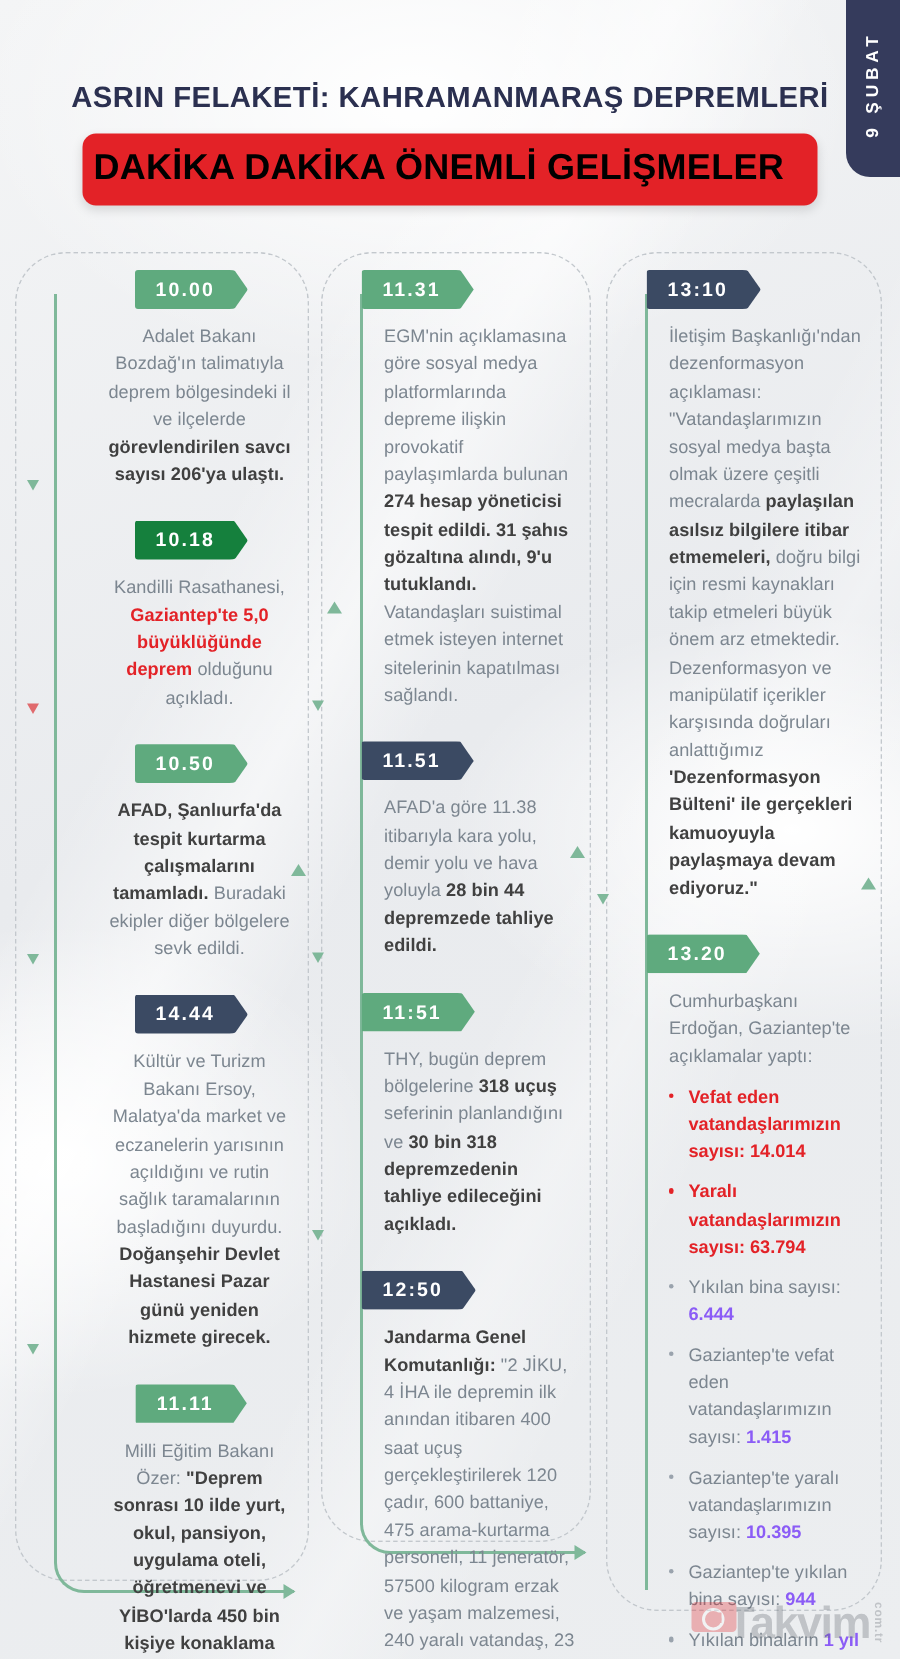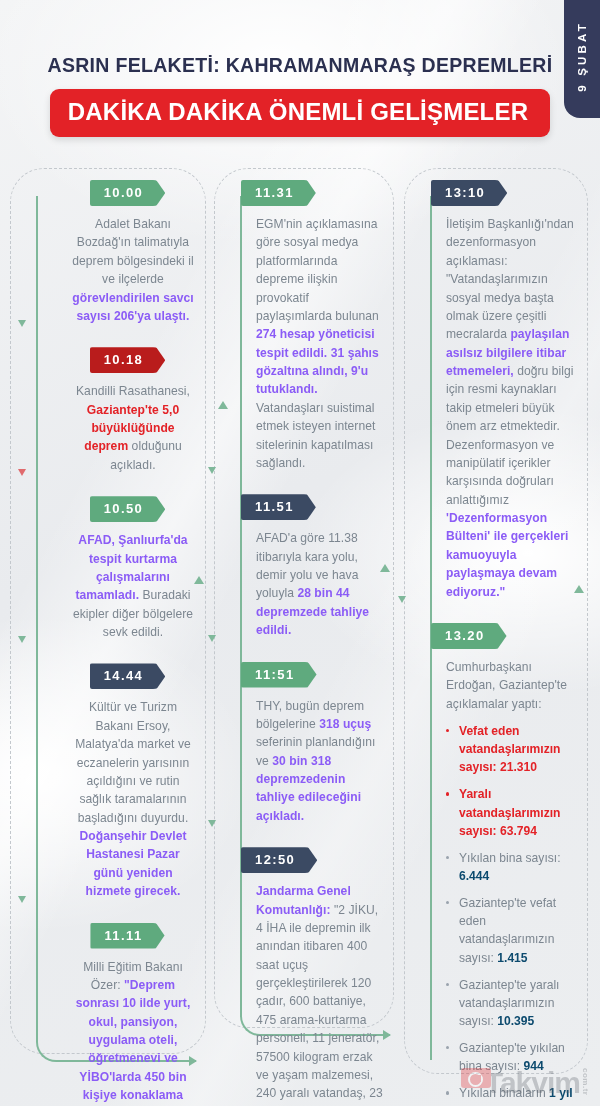--- a/index.html
+++ b/index.html
@@ -73,25 +73,25 @@
     padding-right: 14px;
   }
   #headline-wrap {
     display: flex;
     justify-content: center;
     margin-top: 12px;
     padding-right: 14px;
   }
   #headline {
     background: #e32227;
-    color: #ffffff;
+    color: #000000;
     font-size: 24px;
     font-weight: 800;
     letter-spacing: 0.2px;
-    padding: 9px 22px 11px 18px;
+    padding: 9px 22px 11px 7px;
     border-radius: 9px;
     box-shadow: 0 3px 7px rgba(0,0,0,.13);
     white-space: nowrap;
   }
 
   
   #board {
     position: absolute;
     top: 160px;
     left: 0;
@@ -197,21 +197,21 @@
     color: #ffffff;
     font-size: 13px;
     font-weight: 800;
     letter-spacing: 1.4px;
     padding: 5px 22px 6px 14px;
     border-radius: 2px 12px 12px 2px;
     clip-path: polygon(0 0, 88% 0, 100% 50%, 88% 100%, 0 100%);
     margin-left: -1px;
   }
   .time-badge.green { background: #5faa7e; }
-  .time-badge.red   { background: #b91c1c; }
+  .time-badge.red   { background: #15803d; }
   .time-badge.navy  { background: #3b4a63; }
 
   
   .tick {
     position: absolute;
     left: -40px;
     bottom: -2px;
     width: 0; height: 0;
     border-top: 7px solid #7fb89a;
     border-left: 4.5px solid transparent;
@@ -222,21 +222,21 @@
 
   .entry-body {
     margin-top: 9px;
     padding-left: 14px;
     padding-right: 4px;
     font-size: 12.1px;
     line-height: 1.52;
     color: #7c8690;
     letter-spacing: 0.05px;
   }
-  .entry-body b { color: #8b5cf6; font-weight: 700; }
+  .entry-body b { color: #404040; font-weight: 700; }
   .entry-body .red-b { color: #e32227; font-weight: 700; }
 
   
   ul.bullets {
     margin: 9px 0 0 0;
     padding-left: 14px;
     list-style: none;
   }
   ul.bullets li {
     position: relative;
@@ -249,21 +249,21 @@
   ul.bullets li::before {
     content: "";
     position: absolute;
     left: 0;
     top: 7px;
     width: 3.2px;
     height: 3.2px;
     background: #9aa3ad;
     border-radius: 50%;
   }
-  ul.bullets li b { color: #0c4a6e; font-weight: 700; }
+  ul.bullets li b { color: #8b5cf6; font-weight: 700; }
   ul.bullets li.red-item { color: #e32227; font-weight: 700; }
   ul.bullets li.red-item::before { background: #e32227; }
 
   
   #brand {
     position: absolute;
     right: 10px;
     bottom: 8px;
     z-index: 7;
     display: flex;
@@ -363,21 +363,21 @@
   </section>
 
   <section class="column col-3">
     <div class="dash-frame">
       <div class="frame-arrow"></div>
     </div>
     <div class="spine"></div>
     <div class="entries">
         <div class="entry"><div class="time-badge navy">13:10</div><div class="entry-body">İletişim Başkanlığı'ndan dezenformasyon açıklaması: "Vatandaşlarımızın sosyal medya başta olmak üzere çeşitli mecralarda <b>paylaşılan asılsız bilgilere itibar etmemeleri,</b> doğru bilgi için resmi kaynakları takip etmeleri büyük önem arz etmektedir. Dezenformasyon ve manipülatif içerikler karşısında doğruları anlattığımız <b>'Dezenformasyon Bülteni' ile gerçekleri kamuoyuyla paylaşmaya devam ediyoruz."</b></div><span class="tick"></span></div>
         <div class="entry"><div class="time-badge green">13.20</div><div class="entry-body">Cumhurbaşkanı Erdoğan, Gaziantep'te açıklamalar yaptı:</div><ul class="bullets">
-            <li class="red-item">Vefat eden vatandaşlarımızın sayısı: 21.310</li>
+            <li class="red-item">Vefat eden vatandaşlarımızın sayısı: 14.014</li>
             <li class="red-item">Yaralı vatandaşlarımızın sayısı: 63.794</li>
             <li>Yıkılan bina sayısı: <b>6.444</b></li>
             <li>Gaziantep'te vefat eden vatandaşlarımızın sayısı: <b>1.415</b></li>
             <li>Gaziantep'te yaralı vatandaşlarımızın sayısı: <b>10.395</b></li>
             <li>Gaziantep'te yıkılan bina sayısı: <b>944</b></li>
             <li>Yıkılan binaların <b>1 yıl içinde yeniden inşa edilmesi</b> hedefleniyor.</li>
           </ul></div>
       </div>
   </section>
 

